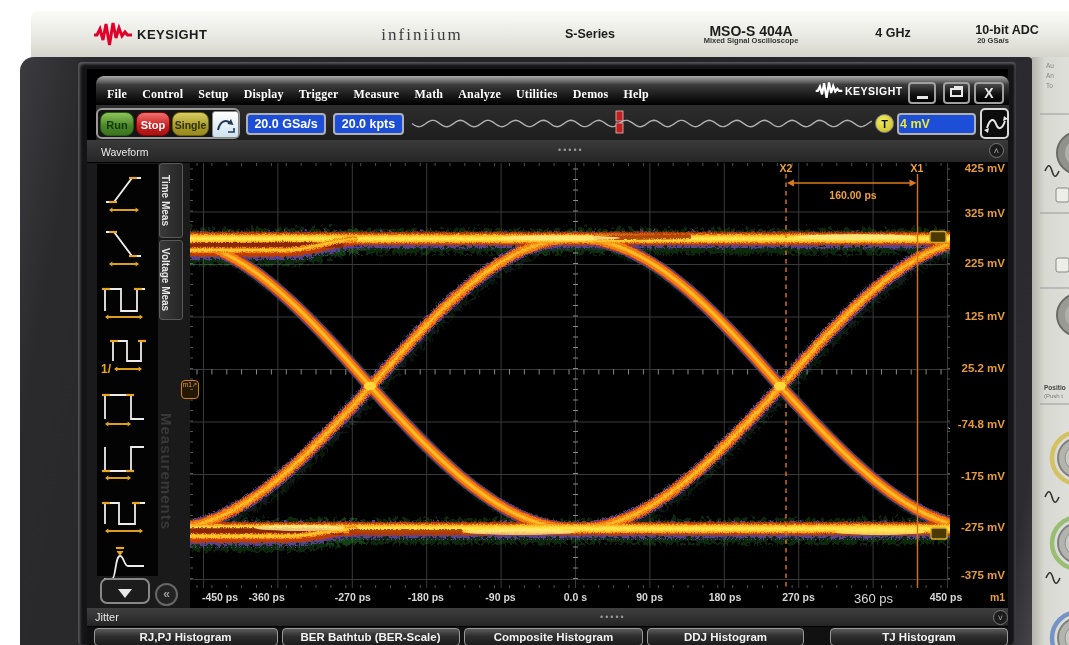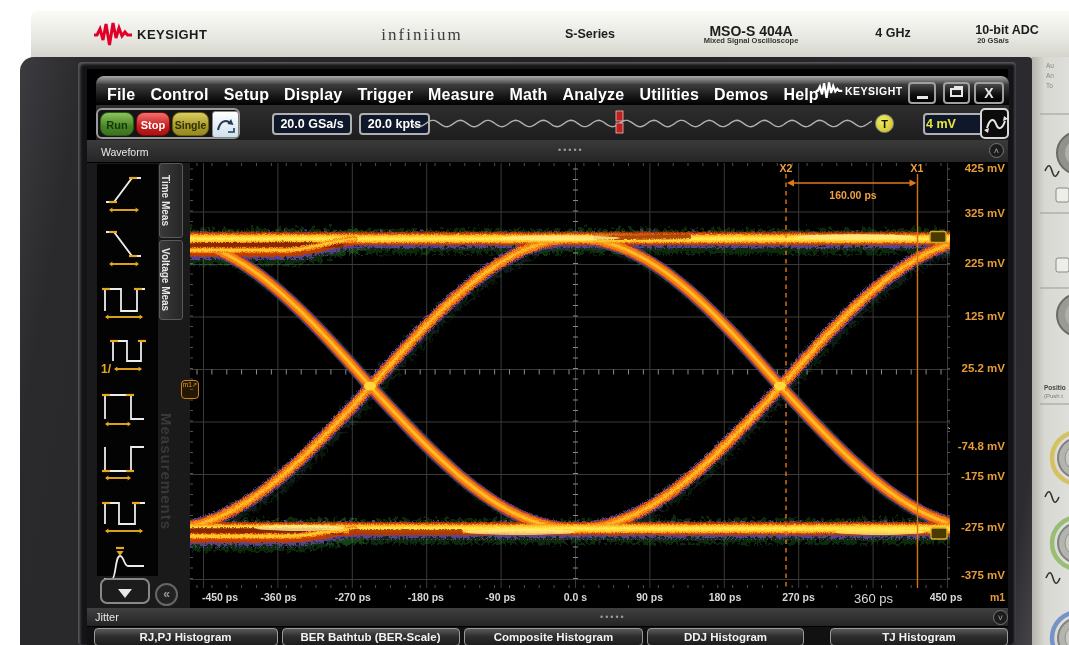--- a/index.html
+++ b/index.html
@@ -5,30 +5,30 @@
 .abs { position:absolute; }
 
 #strip { left:31px; top:10px; width:1038px; height:50px; background:linear-gradient(#fbfbf8,#e9e9e3 55%,#d4d4cc); border-bottom:2px solid #a8a8a0; border-radius:7px 0 0 3px; box-shadow:inset 0 1px 0 #fff; }
 
 #bezel { left:20px; top:57px; width:1012px; height:588px; background:linear-gradient(100deg,#3c3c40 0%,#2a2a2d 6%,#232326 50%,#2c2c30 97%,#444449 100%); border-radius:14px 4px 0 0; }
 #panel { left:1032px; top:57px; width:37px; height:588px; background:linear-gradient(90deg,#b4b4ac,#d9d9d3 35%,#dededa); }
 #lcdframe { left:78px; top:62px; width:938px; height:583px; background:#141416; border-radius:4px; box-shadow:inset 2px 2px 3px #5a5a60, inset -2px 0 2px #3e3e44; }
 #lcd { left:87px; top:69px; width:921px; height:576px; background:#000; }
 
 #wincap { left:96px; top:76px; width:913px; height:10px; background:linear-gradient(#a8a8a8,#555 70%,#222); border-radius:8px 8px 0 0; }
-#menubar { left:96px; top:84px; width:913px; height:21px; background:linear-gradient(#3e3e3e,#161616 60%,#000); color:#fff; font-size:16px; font-weight:bold; }
+#menubar { left:96px; top:84px; width:913px; height:21px; background:linear-gradient(#3e3e3e,#161616 60%,#000); color:#fff; font-size:12px; font-weight:bold;font-family:Liberation Serif, serif; }
 #menubar span { display:inline-block; margin-left:15px; line-height:21px; letter-spacing:0.2px; }
 #menubar span:first-child { margin-left:11px; }
 #ktitle { left:845px; top:85px; color:#fff; font-size:10.5px; font-weight:bold; letter-spacing:0.5px; }
 .winbtn { position:absolute; top:82px; height:22px; background:linear-gradient(#4a4a4a,#111 55%,#000); border:2px solid #a0a0a0; border-radius:4px; color:#e8e8e8; text-align:center; }
 
 #toolbar { left:96px; top:105px; width:913px; height:35px; background:linear-gradient(#2e2e2e,#1d1d1d); }
 #btngroup { left:96px; top:108px; width:144px; height:31px; border:2px solid #9a9a9a; border-radius:6px; background:#151515; }
 .tbtn { position:absolute; top:112px; height:24px; border-radius:8px; font-size:11px; font-weight:bold; text-align:center; line-height:24px; }
-.blackbox { position:absolute; top:113px; height:22px; background:#0f172a; border:2px solid #b0b0b0; border-radius:4px; color:#fff; font-size:12.5px; font-weight:bold; text-align:center; line-height:19px;margin-left:26px; }
+.blackbox { position:absolute; top:113px; height:22px; background:#1d4ed8; border:2px solid #b0b0b0; border-radius:4px; color:#fff; font-size:12.5px; font-weight:bold; text-align:center; line-height:19px; }
 
 #tabrow { left:87px; top:140px; width:921px; height:23px; background:linear-gradient(#3a3a3a,#262626); border-bottom:1px solid #000; }
 .dots { position:absolute; color:#999; font-size:9px; letter-spacing:2px; }
 .chev { position:absolute; width:15px; height:15px; border:1.5px solid #777; border-radius:50%; background:#1c1c1c; color:#aaa; font-size:9px; text-align:center; line-height:14px; }
 
 #sidebar { left:87px; top:163px; width:103px; height:445px; background:#1a1a1a; }
 #iconstrip { left:97px; top:164px; width:61px; height:412px; background:#030303; }
 .vtab { position:absolute; left:159px; width:24px; background:linear-gradient(90deg,#3a3a3a,#262626); border:1px solid #5a5a5a; border-radius:3px; color:#e8e8e8; font-size:10px; font-weight:bold; writing-mode:vertical-lr; text-align:center; }
 #meastext { left:158px; top:413px; width:26px; height:145px; color:#383838; font-size:15px; font-weight:bold; writing-mode:vertical-lr; letter-spacing:1px; }
 #m1badge { left:181px; top:380px; width:18px; height:19px; background:#241800; border:1.5px solid #d08020; border-radius:4px; color:#e8a030; font-size:6.5px; line-height:8px; text-align:center; }
@@ -611,28 +611,28 @@
 <rect x="931" y="528" width="16" height="11" rx="2" fill="#4a3a00" stroke="#d8a820" stroke-width="1.4"></rect>
 <text x="948" y="429" fill="#d8d8d8" font-size="9">J</text>
 
 </g>
 </svg>
 <div style="position:absolute;right:64px;top:162px;color:#e89b38;font-size:11.5px;font-weight:bold;">425 mV</div>
 <div style="position:absolute;right:64px;top:207px;color:#e89b38;font-size:11.5px;font-weight:bold;">325 mV</div>
 <div style="position:absolute;right:64px;top:257px;color:#e89b38;font-size:11.5px;font-weight:bold;">225 mV</div>
 <div style="position:absolute;right:64px;top:310px;color:#e89b38;font-size:11.5px;font-weight:bold;">125 mV</div>
 <div style="position:absolute;right:64px;top:362px;color:#e89b38;font-size:11.5px;font-weight:bold;">25.2 mV</div>
-<div style="position:absolute;right:64px;top:440px;color:#e89b38;font-size:11.5px;font-weight:bold;">-74.8 mV</div>
+<div style="position:absolute;right:64px;top:418px;color:#e89b38;font-size:11.5px;font-weight:bold;">-74.8 mV</div>
 <div style="position:absolute;right:64px;top:470px;color:#e89b38;font-size:11.5px;font-weight:bold;">-175 mV</div>
 <div style="position:absolute;right:64px;top:521px;color:#e89b38;font-size:11.5px;font-weight:bold;margin-left:17px;">-275 mV</div>
 <div style="position:absolute;right:64px;top:569px;color:#e89b38;font-size:11.5px;font-weight:bold;">-375 mV</div>
 
 <div class="abs" id="timerow"></div>
 <div style="position:absolute;left:190px;top:591px;width:60px;text-align:center;color:#d8d8d8;font-size:10.5px;font-weight:bold;">-450 ps</div>
-<div style="position:absolute;left:248.60000000000002px;top:591px;width:60px;text-align:center;color:#d8d8d8;font-size:10.5px;font-weight:bold;">-360 ps</div>
+<div style="position:absolute;left:248.60000000000002px;top:591px;width:60px;color:#d8d8d8;font-size:10.5px;font-weight:bold;">-360 ps</div>
 <div style="position:absolute;left:322.8px;top:591px;width:60px;text-align:center;color:#d8d8d8;font-size:10.5px;font-weight:bold;">-270 ps</div>
 <div style="position:absolute;left:395.8px;top:591px;width:60px;text-align:center;color:#d8d8d8;font-size:10.5px;font-weight:bold;">-180 ps</div>
 <div style="position:absolute;left:470.5px;top:591px;width:60px;text-align:center;color:#d8d8d8;font-size:10.5px;font-weight:bold;">-90 ps</div>
 <div style="position:absolute;left:545.4px;top:591px;width:60px;text-align:center;color:#d8d8d8;font-size:10.5px;font-weight:bold;">0.0 s</div>
 <div style="position:absolute;left:619.6px;top:591px;width:60px;text-align:center;color:#d8d8d8;font-size:10.5px;font-weight:bold;">90 ps</div>
 <div style="position:absolute;left:695px;top:591px;width:60px;text-align:center;color:#d8d8d8;font-size:10.5px;font-weight:bold;">180 ps</div>
 <div style="position:absolute;left:768.5px;top:591px;width:60px;text-align:center;color:#d8d8d8;font-size:10.5px;font-weight:bold;">270 ps</div>
 <div style="position:absolute;left:843.5px;top:591px;width:60px;text-align:center;color:#d8d8d8;font-size:13px;font-weight:normal;">360 ps</div>
 <div style="position:absolute;left:916px;top:591px;width:60px;text-align:center;color:#d8d8d8;font-size:10.5px;font-weight:bold;">450 ps</div>
 <div style="position:absolute;left:990px;top:591px;color:#e89b38;font-size:10.5px;font-weight:bold;">m1</div>

